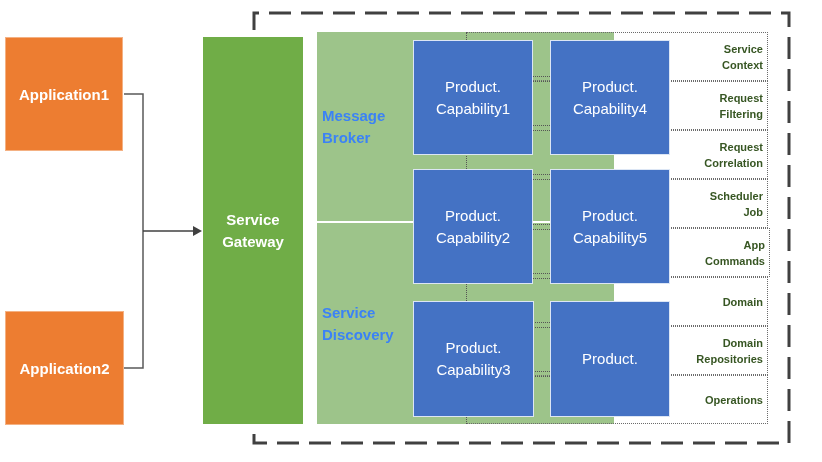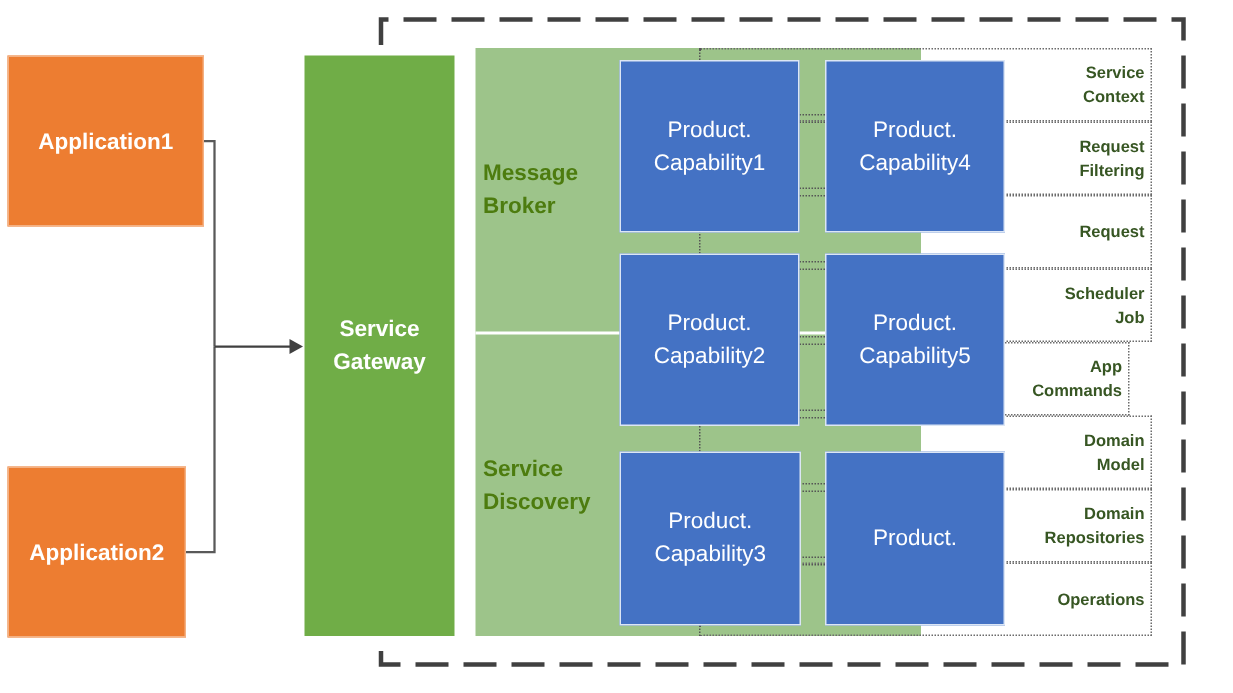--- a/index.html
+++ b/index.html
@@ -4,42 +4,42 @@
 <style>
   html, body { margin: 0; padding: 0; background: #ffffff; }
   body { width: 822px; height: 462px; position: relative; overflow: hidden;
          font-family: "Liberation Sans", "DejaVu Sans", sans-serif; }
   .abs { position: absolute; box-sizing: border-box; }
   .app { background: #ed7d31; border: 1px solid #f4b183; color: #fff; font-weight: bold;
          font-size: 15px; display: flex; align-items: center; justify-content: center; }
   .gateway { background: #70ad47; color: #fff; font-weight: bold; font-size: 15px;
              display: flex; align-items: center; justify-content: center; text-align: center; line-height: 22px; }
   .panel { background: #9dc48a; }
-  .panel-label { color: #4d7c0f; font-weight: bold; font-size: 15px; line-height: 22px; }
+  .panel-label { color: #3b82f6; font-weight: bold; font-size: 15px; line-height: 22px; }
   .cap { background: #4472c4; border: 1.5px solid #dce6f5; color: #fff; font-weight: normal; font-size: 15px;
          display: flex; align-items: center; justify-content: center; text-align: center; line-height: 22px; }
   .side { border: 1.3px dotted #6b6b6b; border-left: none; color: #375623; font-weight: bold; font-size: 11px;
           text-align: right; padding-right: 4px; display: flex; flex-direction: column; justify-content: center;
           line-height: 16px; background: transparent; }
   .vdot { border-left: 1.3px dotted #555; width: 0; }
   .hdot { border-top: 1.3px dotted #555; height: 0; }
   svg { position: absolute; left: 0; top: 0; }
 </style>
 </head>
 <body>
 
 <svg width="822" height="462">
   <path d="M254 30 L254 13 L789 13 L789 443 L254 443 L254 427" fill="none" stroke="#404040" stroke-width="3" stroke-dasharray="22,10"></path>
   <path d="M124 94 L143 94 L143 231" fill="none" stroke="#595959" stroke-width="1.5"></path>
   <path d="M124 368 L143 368 L143 231" fill="none" stroke="#595959" stroke-width="1.5"></path>
   <line x1="143" y1="231" x2="194" y2="231" stroke="#404040" stroke-width="1.5"></line>
   <polygon points="193,226 202,231 193,236" fill="#404040"></polygon>
 </svg>
 
-<div class="abs app" style="left:5px;top:37px;width:131px;height:114px;">
+<div class="abs app" style="left:5px;top:37px;width:118px;height:114px;">
   <span>Application1</span>
 </div>
 <div class="abs app" style="left:5px;top:311px;width:119px;height:114px;">
   <span>Application2</span>
 </div>
 
 <div class="abs gateway" style="left:203px;top:37px;width:100px;height:387px;">
   <div>
     <div>Service</div>
     <div>Gateway</div>
@@ -66,38 +66,38 @@
     </div>
   <div class="abs side" style="left:614px;top:81px;width:154px;height:49px;">
       <div style="width:100%">
         <div>Request</div>
         <div>Filtering</div>
       </div>
     </div>
   <div class="abs side" style="left:614px;top:130px;width:154px;height:49px;">
       <div style="width:100%">
         <div>Request</div>
+        <div>Correlation</div>
       </div>
     </div>
   <div class="abs side" style="left:614px;top:179px;width:154px;height:49px;">
       <div style="width:100%">
         <div>Scheduler</div>
         <div>Job</div>
       </div>
     </div>
-  <div class="abs side" style="left:599px;top:228px;width:154px;height:49px;text-align:right;">
+  <div class="abs side" style="left:616px;top:228px;width:154px;height:49px;text-align:right;">
       <div style="width:100%">
         <div>App</div>
         <div>Commands</div>
       </div>
     </div>
   <div class="abs side" style="left:614px;top:277px;width:154px;height:49px;">
       <div style="width:100%">
         <div>Domain</div>
-        <div>Model</div>
       </div>
     </div>
   <div class="abs side" style="left:614px;top:326px;width:154px;height:49px;">
       <div style="width:100%">
         <div>Domain</div>
         <div>Repositories</div>
       </div>
     </div>
   <div class="abs side" style="left:466px;top:375px;width:302px;height:49px;">
       <div style="width:100%">

